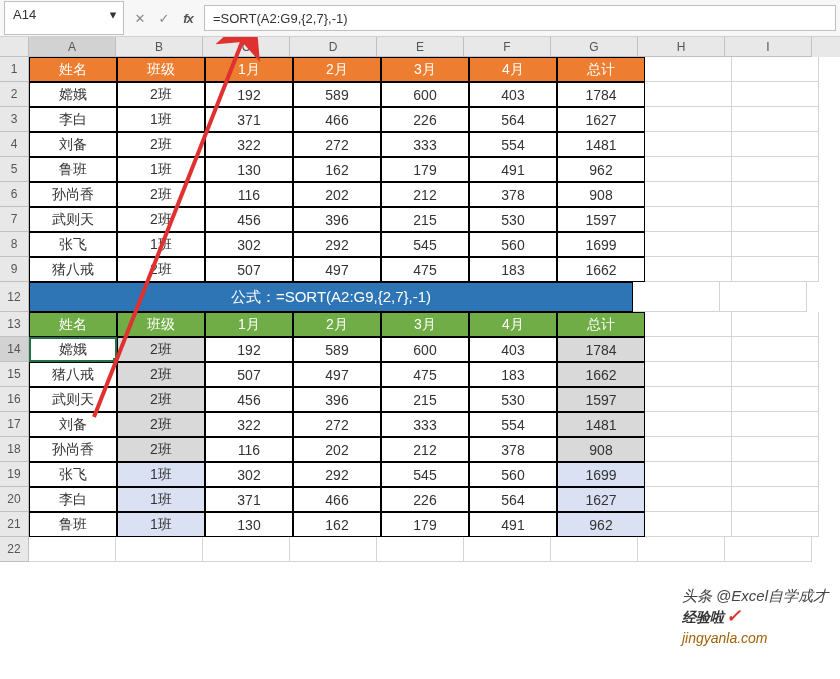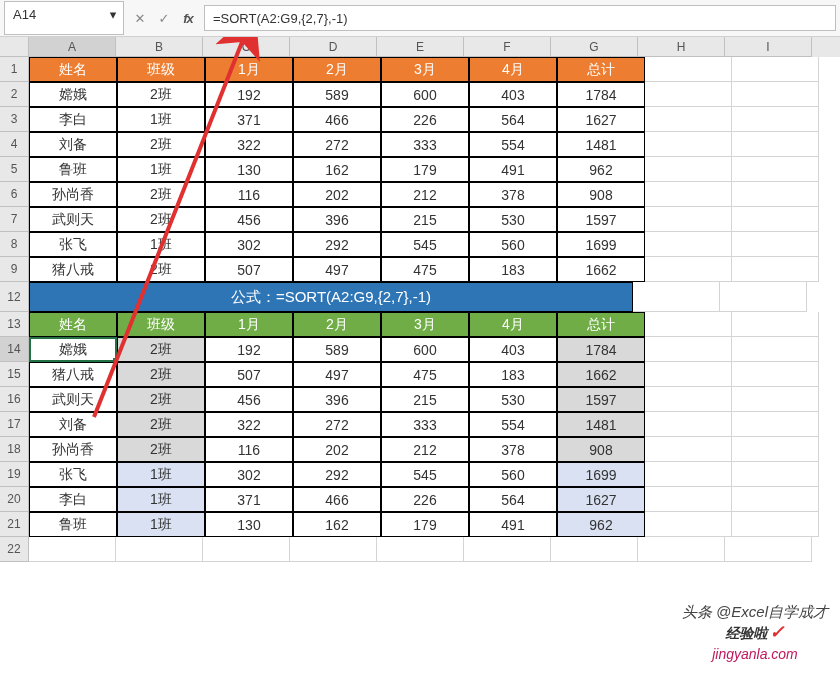--- a/index.html
+++ b/index.html
@@ -180,30 +180,30 @@
     position: absolute;
     left: 0;
     top: 0;
     pointer-events: none;
   }
 
   
   .watermark {
     position: absolute;
     right: 12px;
-    bottom: 16px;
-    text-align: center;
+    bottom: 32px;
+    text-align: left;
     line-height: 1.3;
     color: #555;
   }
   .watermark .line1 { font-size: 15px; font-style: italic; color: #444; }
   .watermark .line2 { font-size: 14px; font-style: italic; }
   .watermark .big { font-weight: bold; color: #333; margin-top: 10px;}
   .watermark .tick { color: #e03030; font-weight: bold; font-size: 18px; margin-left:2px;}
-  .watermark .url { color:#be185d; }
+  .watermark .url { color:#a16207; }
 </style>
 </head>
 <body>
 
 <div class="toolbar">
   <div class="namebox">
     <span class="nb-text">A14</span>
     <span class="chev">▾</span>
   </div>
   <div class="fx-group">

